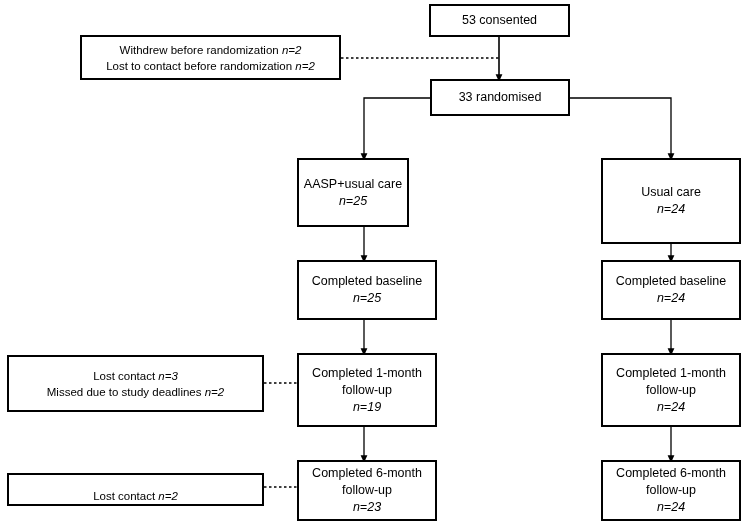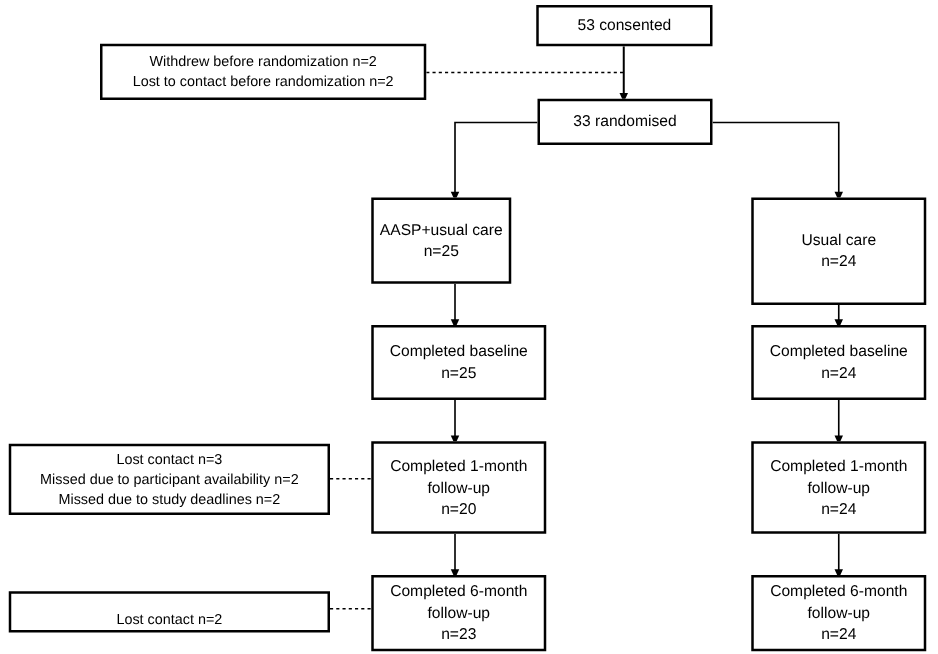--- a/index.html
+++ b/index.html
@@ -38,20 +38,21 @@
     color: #000000;
     font-size: 12.5px;
     line-height: 17px;
     z-index: 2;
   }
   .node .line {
     display: block;
     white-space: nowrap;
   }
   .node .n {
+    font-style: italic;
   }
   .side-note {
     font-size: 11.5px;
     line-height: 16px;
   }
   .side-note .line {
     white-space: nowrap;
   }
 </style>
 </head>
@@ -115,28 +116,27 @@
     <span class="line n">n=25</span>
   </div>
 
   <div class="node" style="left:601px; top:260px; width:140px; height:60px;">
     <span class="line">Completed baseline</span>
     <span class="line n">n=24</span>
   </div>
 
   <div class="node side-note" style="left:7px; top:355px; width:257px; height:57px;">
     <span class="line">Lost contact <span class="n">n=3</span></span>
-    <span class="line">Missed due to participant availability <span class="n">n=2</span></span>
     <span class="line">Missed due to study deadlines <span class="n">n=2</span></span>
   </div>
 
   <div class="node" style="left:297px; top:353px; width:140px; height:74px;">
     <span class="line">Completed 1-month</span>
     <span class="line">follow-up</span>
-    <span class="line n">n=20</span>
+    <span class="line n">n=19</span>
   </div>
 
   <div class="node" style="left:601px; top:353px; width:140px; height:74px;">
     <span class="line">Completed 1-month</span>
     <span class="line">follow-up</span>
     <span class="line n">n=24</span>
   </div>
 
   <div class="node side-note" style="left:7px; top:473px; width:257px; height:33px;justify-content:flex-end;">
     <span class="line">Lost contact <span class="n">n=2</span></span>

